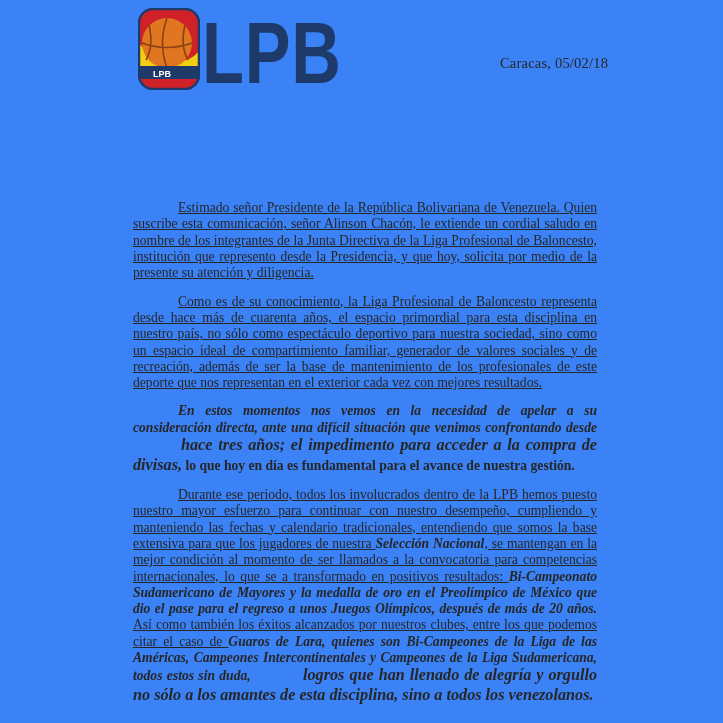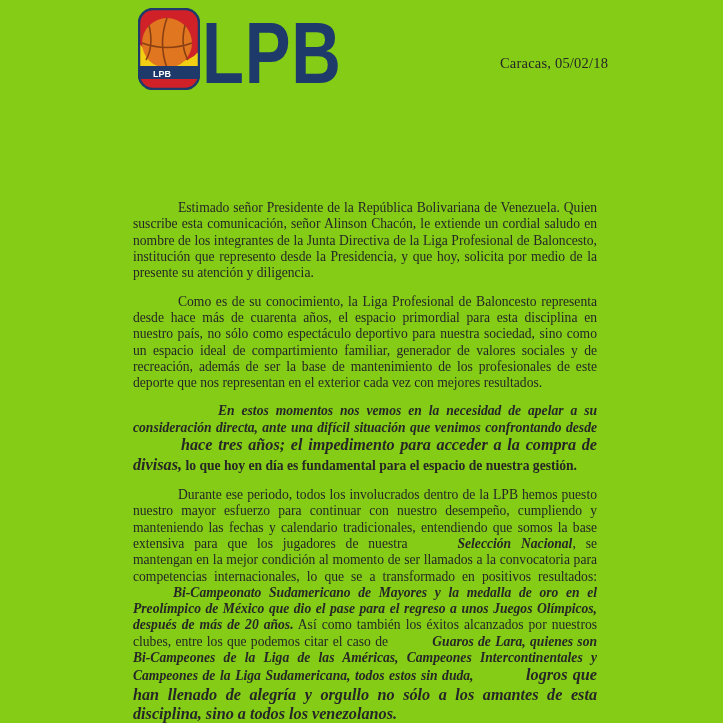--- a/index.html
+++ b/index.html
@@ -1,20 +1,20 @@
 <!DOCTYPE html>
 <html><head>
 <meta charset="utf-8">
 <style>
   html, body { margin: 0; padding: 0; background: #ffffff; }
   .page {
     position: relative;
     width: 723px;
     height: 723px;
-    background: #84cc16;
+    background: #3b82f6;
     overflow: hidden;
     font-family: "Liberation Serif", serif;
     color: #262626;
   }
 
   
   .logo {
     position: absolute;
     left: 138px;
     top: 8px;
@@ -55,22 +55,22 @@
   .letter-body {
     position: absolute;
     left: 133px;
     top: 200px;
     width: 464px;
     text-align: justify;
     font-size: 13.6px;
     line-height: 1.2;
   }
   .para { margin: 0 0 12px 0; text-indent: 45px; }
-  .seg-regular { font-weight: normal; font-style: normal; }
-  .seg-bi { font-weight: bold; font-style: italic; margin-left: 40px; }
+  .seg-regular { font-weight: normal; font-style: normal; text-decoration: underline; }
+  .seg-bi { font-weight: bold; font-style: italic; }
   .seg-b  { font-weight: bold; font-style: normal; }
   .seg-bi-lg { font-weight: bold; font-style: italic; font-size: 16.2px; margin-left: 48px; }
 </style>
 </head>
 <body>
 
 <div class="page">
 
   <div class="logo">
     <svg class="logo-badge" viewBox="0 0 62 82">
@@ -99,17 +99,17 @@
   </div>
 
   <div class="dateline">Caracas, 05/02/18</div>
 
   <div class="recipient">
   </div>
 
   <main class="letter-body" id="letter-body">
       <p class="para"><span class="seg-regular">Estimado señor Presidente de la República Bolivariana de Venezuela. Quien suscribe esta comunicación, señor Alinson Chacón, le extiende un cordial saludo en nombre de los integrantes de la Junta Directiva de la Liga Profesional de Baloncesto, institución que represento desde la Presidencia, y que hoy, solicita por medio de la presente su atención y diligencia.</span></p>
       <p class="para"><span class="seg-regular">Como es de su conocimiento, la Liga Profesional de Baloncesto representa desde hace más de cuarenta años, el espacio primordial para esta disciplina en nuestro país, no sólo como espectáculo deportivo para nuestra sociedad, sino como un espacio ideal de compartimiento familiar, generador de valores sociales y de recreación, además de ser la base de mantenimiento de los profesionales de este deporte que nos representan en el exterior cada vez con mejores resultados.</span></p>
-      <p class="para"><span class="seg-bi">En estos momentos nos vemos en la necesidad de apelar a su consideración directa, ante una difícil situación que venimos confrontando desde </span><span class="seg-bi-lg">hace tres años; el impedimento para acceder a la compra de divisas,</span><span class="seg-b"> lo que hoy en día es fundamental para el espacio de nuestra gestión.</span></p>
+      <p class="para"><span class="seg-bi">En estos momentos nos vemos en la necesidad de apelar a su consideración directa, ante una difícil situación que venimos confrontando desde </span><span class="seg-bi-lg">hace tres años; el impedimento para acceder a la compra de divisas,</span><span class="seg-b"> lo que hoy en día es fundamental para el avance de nuestra gestión.</span></p>
       <p class="para"><span class="seg-regular">Durante ese periodo, todos los involucrados dentro de la LPB hemos puesto nuestro mayor esfuerzo para continuar con nuestro desempeño, cumpliendo y manteniendo las fechas y calendario tradicionales, entendiendo que somos la base extensiva para que los jugadores de nuestra </span><span class="seg-bi">Selección Nacional</span><span class="seg-regular">, se mantengan en la mejor condición al momento de ser llamados a la convocatoria para competencias internacionales, lo que se a transformado en positivos resultados: </span><span class="seg-bi">Bi-Campeonato Sudamericano de Mayores y la medalla de oro en el Preolímpico de México que dio el pase para el regreso a unos Juegos Olímpicos, después de más de 20 años.</span><span class="seg-regular"> Así como también los éxitos alcanzados por nuestros clubes, entre los que podemos citar el caso de </span><span class="seg-bi">Guaros de Lara, quienes son Bi-Campeones de la Liga de las Américas, Campeones Intercontinentales y Campeones de la Liga Sudamericana, todos estos sin duda, </span><span class="seg-bi-lg">logros que han llenado de alegría y orgullo no sólo a los amantes de esta disciplina, sino a todos los venezolanos.</span></p>
     </main>
 
 </div>
 
 </body></html>

